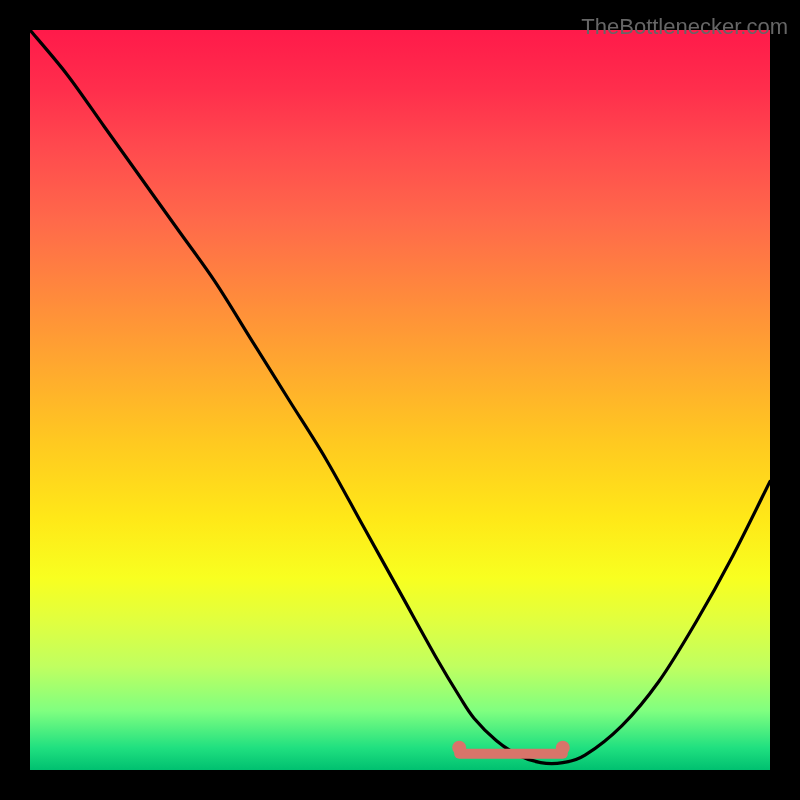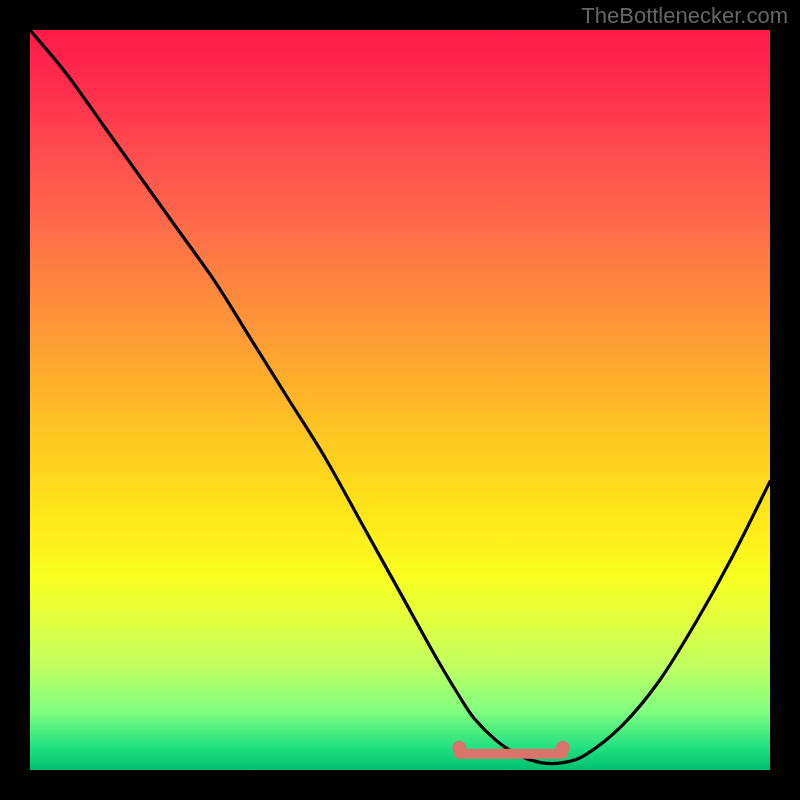--- a/index.html
+++ b/index.html
@@ -5,21 +5,21 @@
   * { margin: 0; padding: 0; box-sizing: border-box; }
   body {
     width: 800px;
     height: 800px;
     background: #000;
     position: relative;
     font-family: Arial, sans-serif;
   }
   .attribution {
     position: absolute;
-    top: 3px;
+    top: 14px;
     right: 12px;
     color: #666;
     font-size: 22px;
     font-weight: 500;
     z-index: 10;
   }
   .plot-area {
     position: absolute;
     left: 30px;
     top: 30px;

